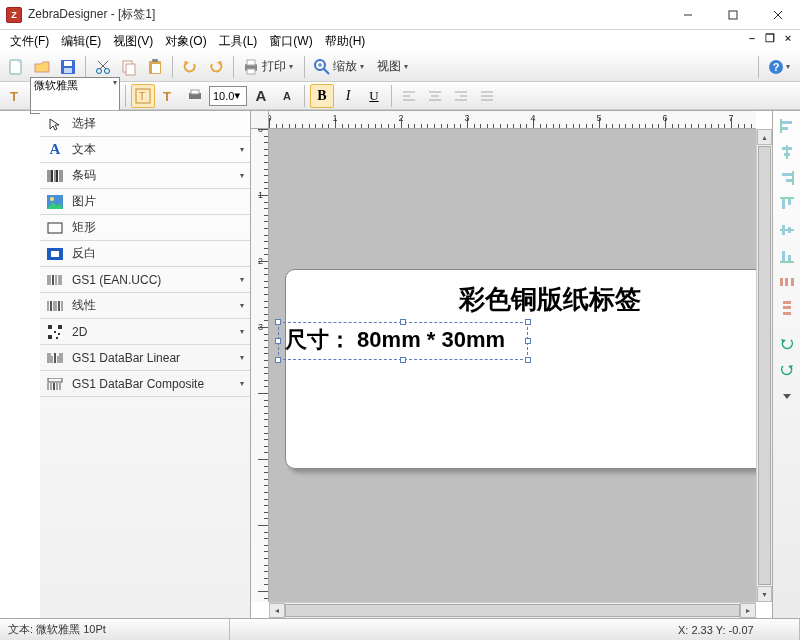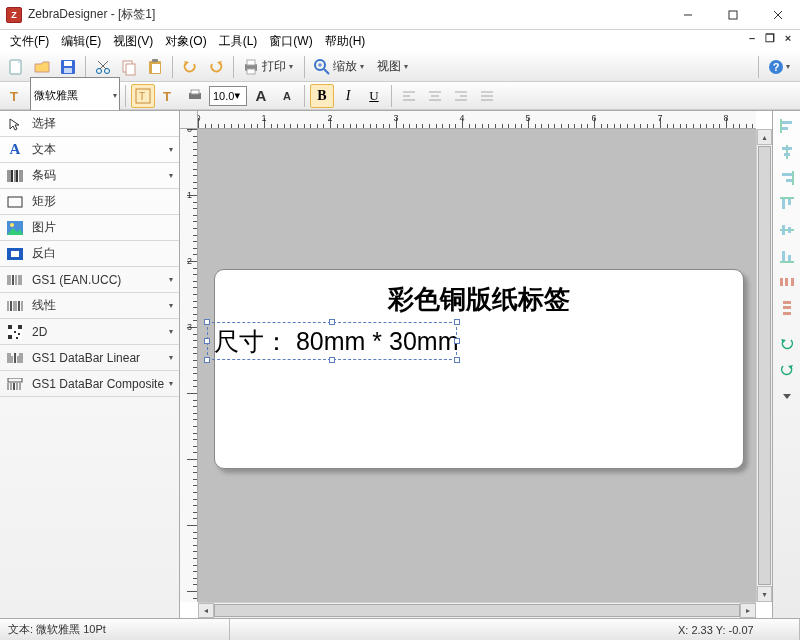--- a/index.html
+++ b/index.html
@@ -14,48 +14,48 @@
   .mdi-controls { position: absolute; right: 4px; top: 0; display: flex; gap: 2px; }
   .mdi-controls .mdi-btn { width: 16px; height: 16px; display: flex; align-items: center; justify-content: center; font-size: 11px; font-weight: bold; color: #333; }
 
   .toolbar1 { height: 30px; background: linear-gradient(#fefefe, #e9e9e9); border-bottom: 1px solid #ccc; display: flex; align-items: center; padding: 0 4px; gap: 2px; }
   .tbtn { min-width: 24px; height: 24px; display: flex; align-items: center; justify-content: center; border: 1px solid transparent; border-radius: 2px; padding: 0 2px; }
   .tsep { width: 1px; height: 22px; background: #bbb; margin: 0 3px; }
   .tlabel { font-size: 12px; padding: 0 2px; color: #333; }
   .dropdown-caret { width: 7px; color: #555; font-size: 8px; margin-left: 1px; }
 
   .toolbar2 { height: 28px; background: linear-gradient(#fefefe, #e9e9e9); border-bottom: 1px solid #ccc; display: flex; align-items: center; padding: 0 4px; gap: 2px; }
-  .font-combo { width: 90px; height: 37px; border: 1px solid #888; background: #fff; display: flex; align-items: center; padding: 0 3px; font-size: 11px; position: relative; }
+  .font-combo { width: 90px; height: 37px; border: 1px solid #888; background: #fff; display: flex; align-items: flex-start; padding: 0 3px; font-size: 11px; position: relative; }
   .font-combo .caret { position: absolute; right: 2px; font-size: 8px; color: #555; }
   .size-combo { width: 38px; height: 20px; border: 1px solid #888; background: #fff; display: flex; align-items: center; padding: 0 3px; font-size: 11px; position: relative; }
   .tbtn.active { background: #fdecc0; border-color: #e8b44a; }
   .tbtn.disabled { opacity: 0.4; }
 
   .client { position: absolute; top: 110px; left: 0; right: 0; bottom: 22px; display: flex; border-top: 1px solid #aaa; }
-  .side-panel { width: 180px; background: linear-gradient(#fefefe, #f0f0f0); border-right: 1px solid #aaa; overflow: hidden; }
+  .side-panel { width: 211px; background: linear-gradient(#fefefe, #f0f0f0); border-right: 1px solid #aaa; overflow: hidden; margin-left: 40px; }
   .side-item { height: 26px; display: flex; align-items: center; padding: 0 6px; border-bottom: 1px solid #d8d8d8; font-size: 12px; color: #333; position: relative; }
   .side-item .sicon { width: 18px; height: 16px; margin-right: 8px; display: flex; align-items: center; justify-content: center; }
   .side-item .arrow { position: absolute; right: 6px; font-size: 8px; color: #555; }
 
   .canvas-zone { flex: 1; position: relative; background: #fff; }
   .ruler-corner { position: absolute; left: 0; top: 0; width: 18px; height: 18px; background: #f5f5f5; border-right: 1px solid #aaa; border-bottom: 1px solid #aaa; }
   .ruler-h { position: absolute; left: 18px; right: 16px; top: 0; height: 18px; background: #f8f8f8; border-bottom: 1px solid #aaa; overflow: hidden; }
   .ruler-h-inner { position: absolute; left: -20px; top: 0; right: 0; height: 100%; }
   .ruler-v { position: absolute; left: 0; top: 18px; bottom: 16px; width: 18px; background: #f8f8f8; border-right: 1px solid #aaa; overflow: hidden; }
   .ruler-v-inner { position: absolute; top: -140px; left: 0; bottom: 0; width: 100%; }
   .canvas { position: absolute; left: 18px; top: 18px; right: 16px; bottom: 16px; background: #bfbfbf; overflow: hidden; }
   .label { position: absolute; left: 16px; top: 140px; width: 530px; height: 200px; background: #fff; border: 1px solid #888; border-radius: 10px; box-shadow: 4px 4px 4px rgba(0,0,0,.25); }
   .label-text1 { position: absolute; top: 12px; left: 0; right: 0; text-align: center; font-size: 26px; font-weight: 700; color: #000; }
   .sel-box { position: absolute; left: -8px; top: 52px; width: 250px; height: 38px; border: 1px dashed #5b7dbd; }
   .sel-box .h { position: absolute; width: 6px; height: 6px; background: #fff; border: 1px solid #5b7dbd; }
   .sel-box .h.tl { left: -4px; top: -4px; } .sel-box .h.tr { right: -4px; top: -4px; }
   .sel-box .h.bl { left: -4px; bottom: -4px; } .sel-box .h.br { right: -4px; bottom: -4px; }
   .sel-box .h.tm { left: 50%; margin-left: -3px; top: -4px; } .sel-box .h.bm { left: 50%; margin-left: -3px; bottom: -4px; }
   .sel-box .h.lm { left: -4px; top: 50%; margin-top: -3px; } .sel-box .h.rm { right: -4px; top: 50%; margin-top: -3px; }
-  .label-text2 { font-size: 25px; font-weight: 400; color: #000; padding: 2px 6px; white-space: nowrap; }
+  .label-text2 { font-size: 22px; font-weight: 700; color: #000; padding: 2px 6px; white-space: nowrap; }
 
   .scroll-v { position: absolute; right: 0; top: 18px; bottom: 16px; width: 16px; background: #f0f0f0; border-left: 1px solid #ccc; }
   .scroll-v .btn { height: 16px; background: #eaeaea; border: 1px solid #bbb; display: flex; align-items: center; justify-content: center; font-size: 8px; color: #555; }
   .scroll-v .thumb { position: absolute; top: 17px; bottom: 17px; left: 1px; right: 1px; background: #d6d6d6; border: 1px solid #aaa; }
   .scroll-h { position: absolute; left: 18px; right: 16px; bottom: 0; height: 16px; background: #f0f0f0; border-top: 1px solid #ccc; display: flex; }
   .scroll-h .btn { width: 16px; background: #eaeaea; border: 1px solid #bbb; display: flex; align-items: center; justify-content: center; font-size: 8px; color: #555; }
   .scroll-h .track { flex: 1; position: relative; }
   .scroll-h .thumb { position: absolute; left: 0; right: 0; top: 1px; bottom: 1px; background: #d6d6d6; border: 1px solid #aaa; }
 
   .right-panel { width: 28px; background: linear-gradient(#fefefe, #ebebeb); border-left: 1px solid #aaa; display: flex; flex-direction: column; align-items: center; padding-top: 4px; gap: 4px; }
@@ -303,35 +303,35 @@
               <line x1="13" y1="0" x2="13" y2="12"></line>
               <line x1="15" y1="0" x2="15" y2="12"></line>
             </g>
           </svg>
         </span>
         <span>条码</span>
         <span class="arrow">▾</span>
       </div>
     <div class="side-item">
         <span class="sicon">
-          <svg width="16" height="12">
-            <rect x="1" y="1" width="14" height="10" fill="none" stroke="#333"></rect>
-          </svg>
-        </span>
-        <span>矩形</span>
-      </div>
-    <div class="side-item">
-        <span class="sicon">
           <svg width="16" height="14">
             <rect width="16" height="14" fill="#4a90d9"></rect>
             <circle cx="5" cy="4" r="2" fill="#ffe36b"></circle>
             <path d="M0 14 L6 7 L10 11 L13 8 L16 14 Z" fill="#3c7"></path>
           </svg>
         </span>
         <span>图片</span>
+      </div>
+    <div class="side-item">
+        <span class="sicon">
+          <svg width="16" height="12">
+            <rect x="1" y="1" width="14" height="10" fill="none" stroke="#333"></rect>
+          </svg>
+        </span>
+        <span>矩形</span>
       </div>
     <div class="side-item">
         <span class="sicon">
           <svg width="16" height="12">
             <rect width="16" height="12" fill="#1e5bbf"></rect>
             <rect x="4" y="3" width="8" height="6" fill="#fff"></rect>
           </svg>
         </span>
         <span>反白</span>
       </div>

